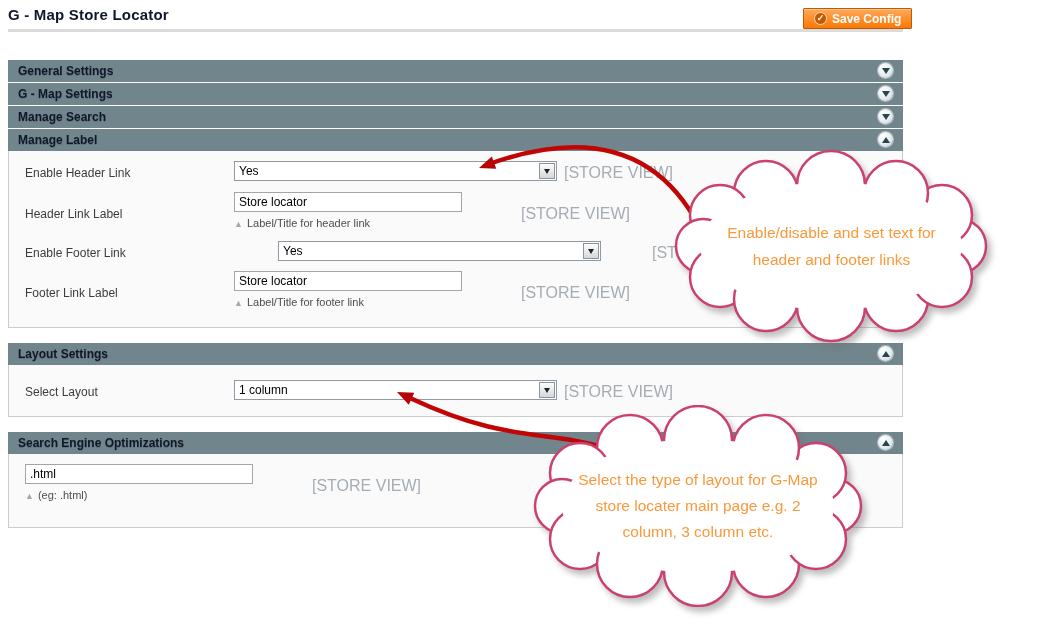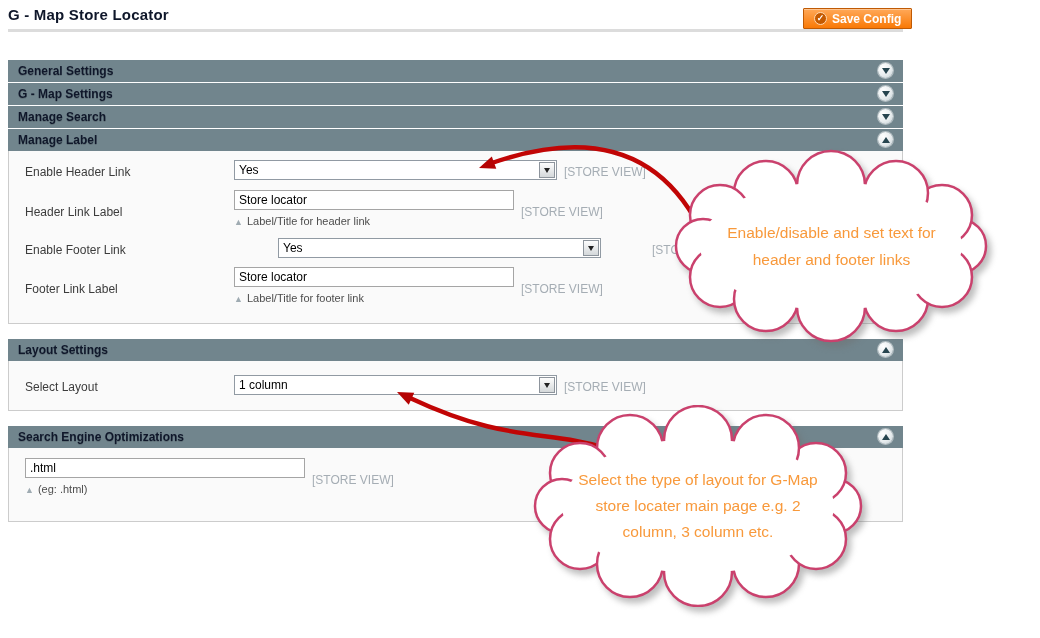--- a/index.html
+++ b/index.html
@@ -54,39 +54,39 @@
   .sec-content {
     background:#fafafa; border:1px solid #cccccc; border-top:none;
     margin-bottom:15px; padding-top:9px; padding-bottom:16px;
   }
   .sec-content.layout-pad { padding-top:14px; padding-bottom:15px; }
   .sec-content.seo-pad { padding-top:10px; padding-bottom:23px; }
 
   .form-row { display:flex; align-items:center; padding-left:16px; }
   .form-row .f-label { flex:0 0 209px; padding-top:3px; font-size:12px; color:#3c3c3c; }
   .form-row .f-field { flex:0 0 280px; }
-  .form-row .f-scope { margin-left:7px; padding-top:4px; font-size:12px; color:#a5adb4; white-space:nowrap; }
+  .form-row .f-scope { margin-left:7px; padding-top:4px; font-size:16px; color:#a5adb4; white-space:nowrap; }
 
   .mb10 { margin-bottom:10px; } .mb8 { margin-bottom:8px; } .mb9 { margin-bottom:9px;gap:44px; }
 
   
   .sel {
     position:relative; width:323px; height:20px; background:#ffffff;
     border:1px solid #919aa3; cursor:pointer;
   }
   .sel .sel-val { position:absolute; left:4px; top:2px; font-size:12px; color:#000; white-space:nowrap; }
   .sel .sel-btn {
     position:absolute; right:1px; top:1px; width:16px; height:16px;
     background:linear-gradient(#fdfdfd,#d4d8da); border:1px solid #8d949c;
     display:flex; align-items:center; justify-content:center;
   }
   .sel .sel-btn .tri { width:0; height:0; border-left:3.5px solid transparent; border-right:3.5px solid transparent; border-top:5px solid #222; }
 
   .txt-input {
-    width:280px; height:20px; border:1px solid #a5a5a5; background:#fff;
+    width:228px; height:20px; border:1px solid #a5a5a5; background:#fff;
     padding:2px 4px; font-family:"Liberation Sans", sans-serif; font-size:12px; color:#000;
   }
 
   .f-note { margin-top:4px; font-size:11px; color:#4d4d4d; line-height:15px; }
   .f-note .note-tri { color:#9fabb2; font-size:9px; margin-right:4px; }
 
   
   .cloud { position:absolute; z-index:40; }
   .cloud svg { display:block; filter:drop-shadow(4px 5px 3px rgba(110,110,110,.45)); }
   .cloud .cloud-text {

